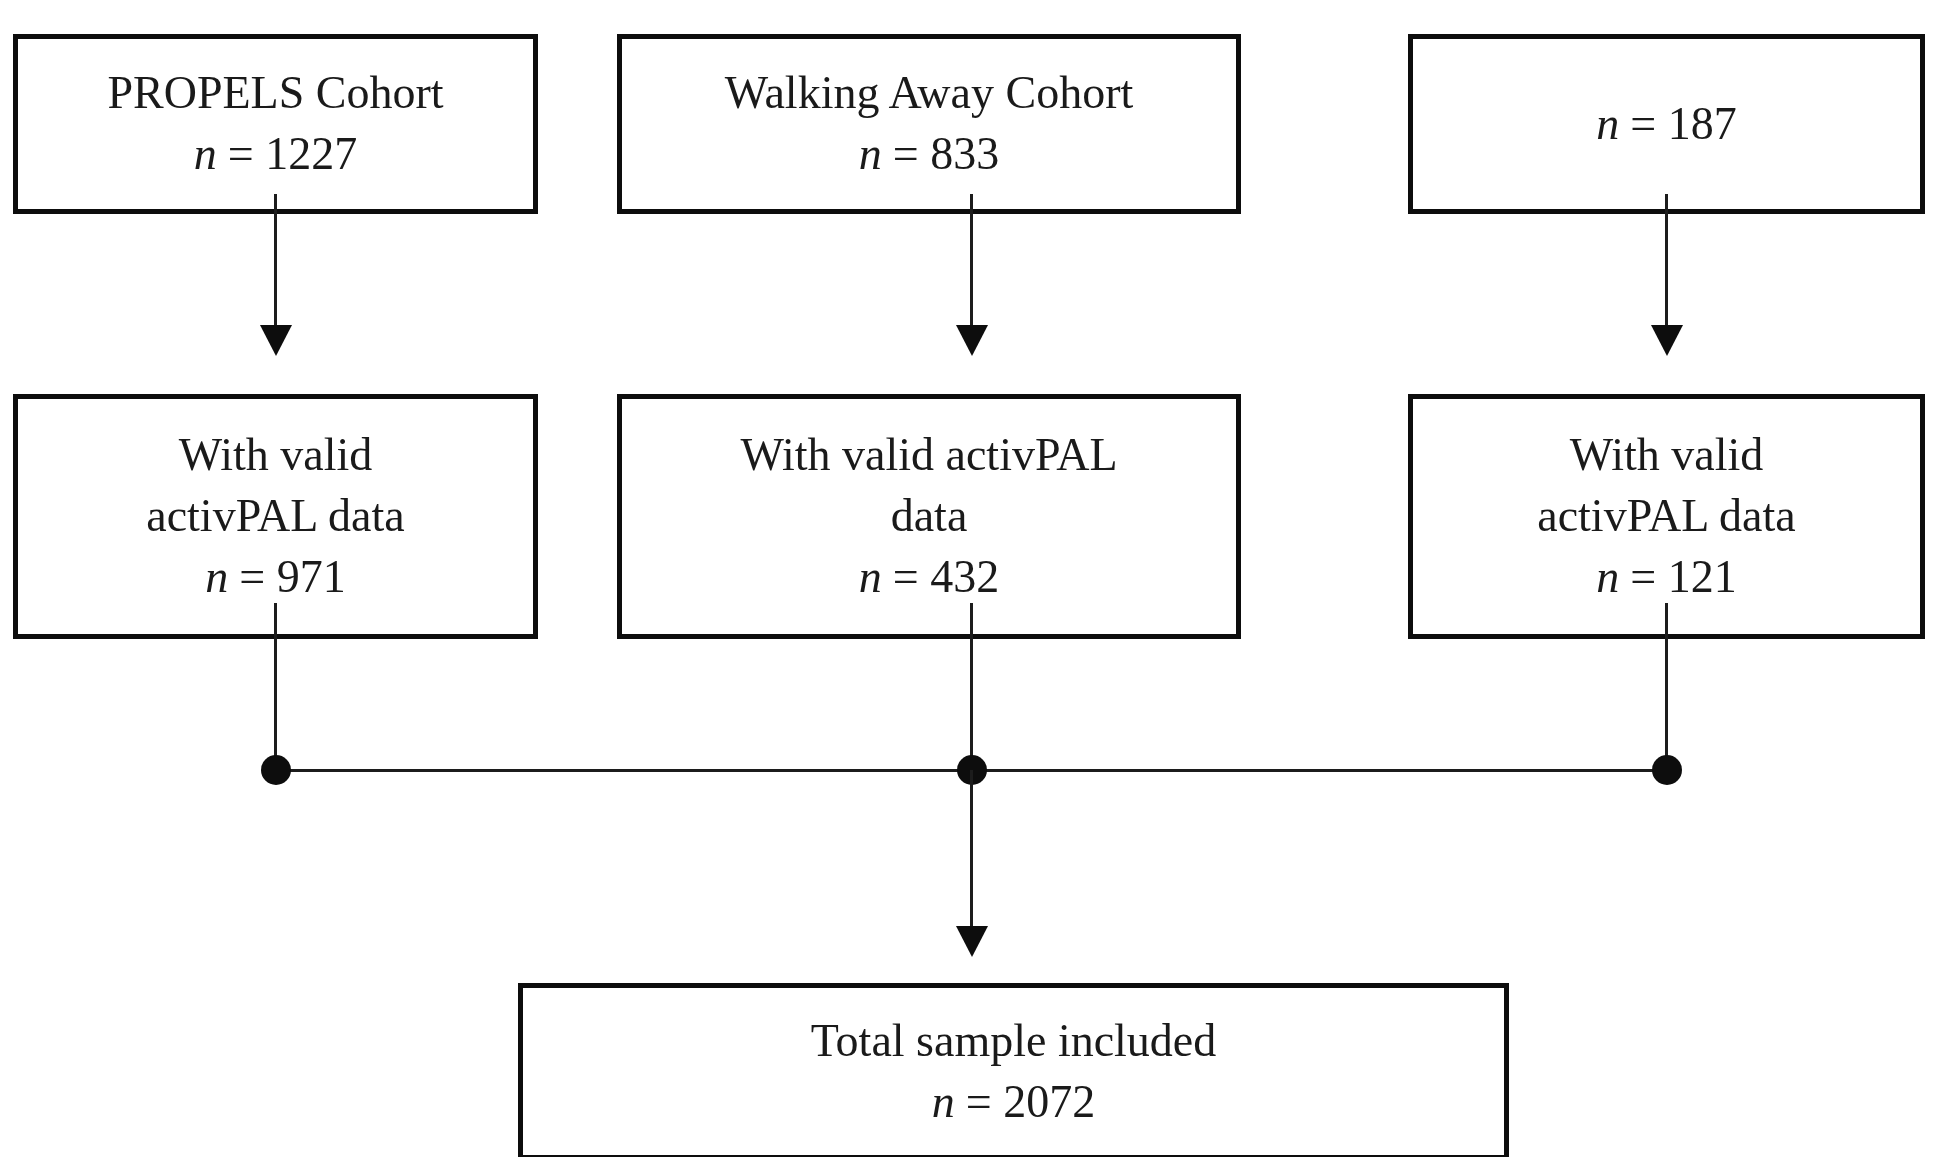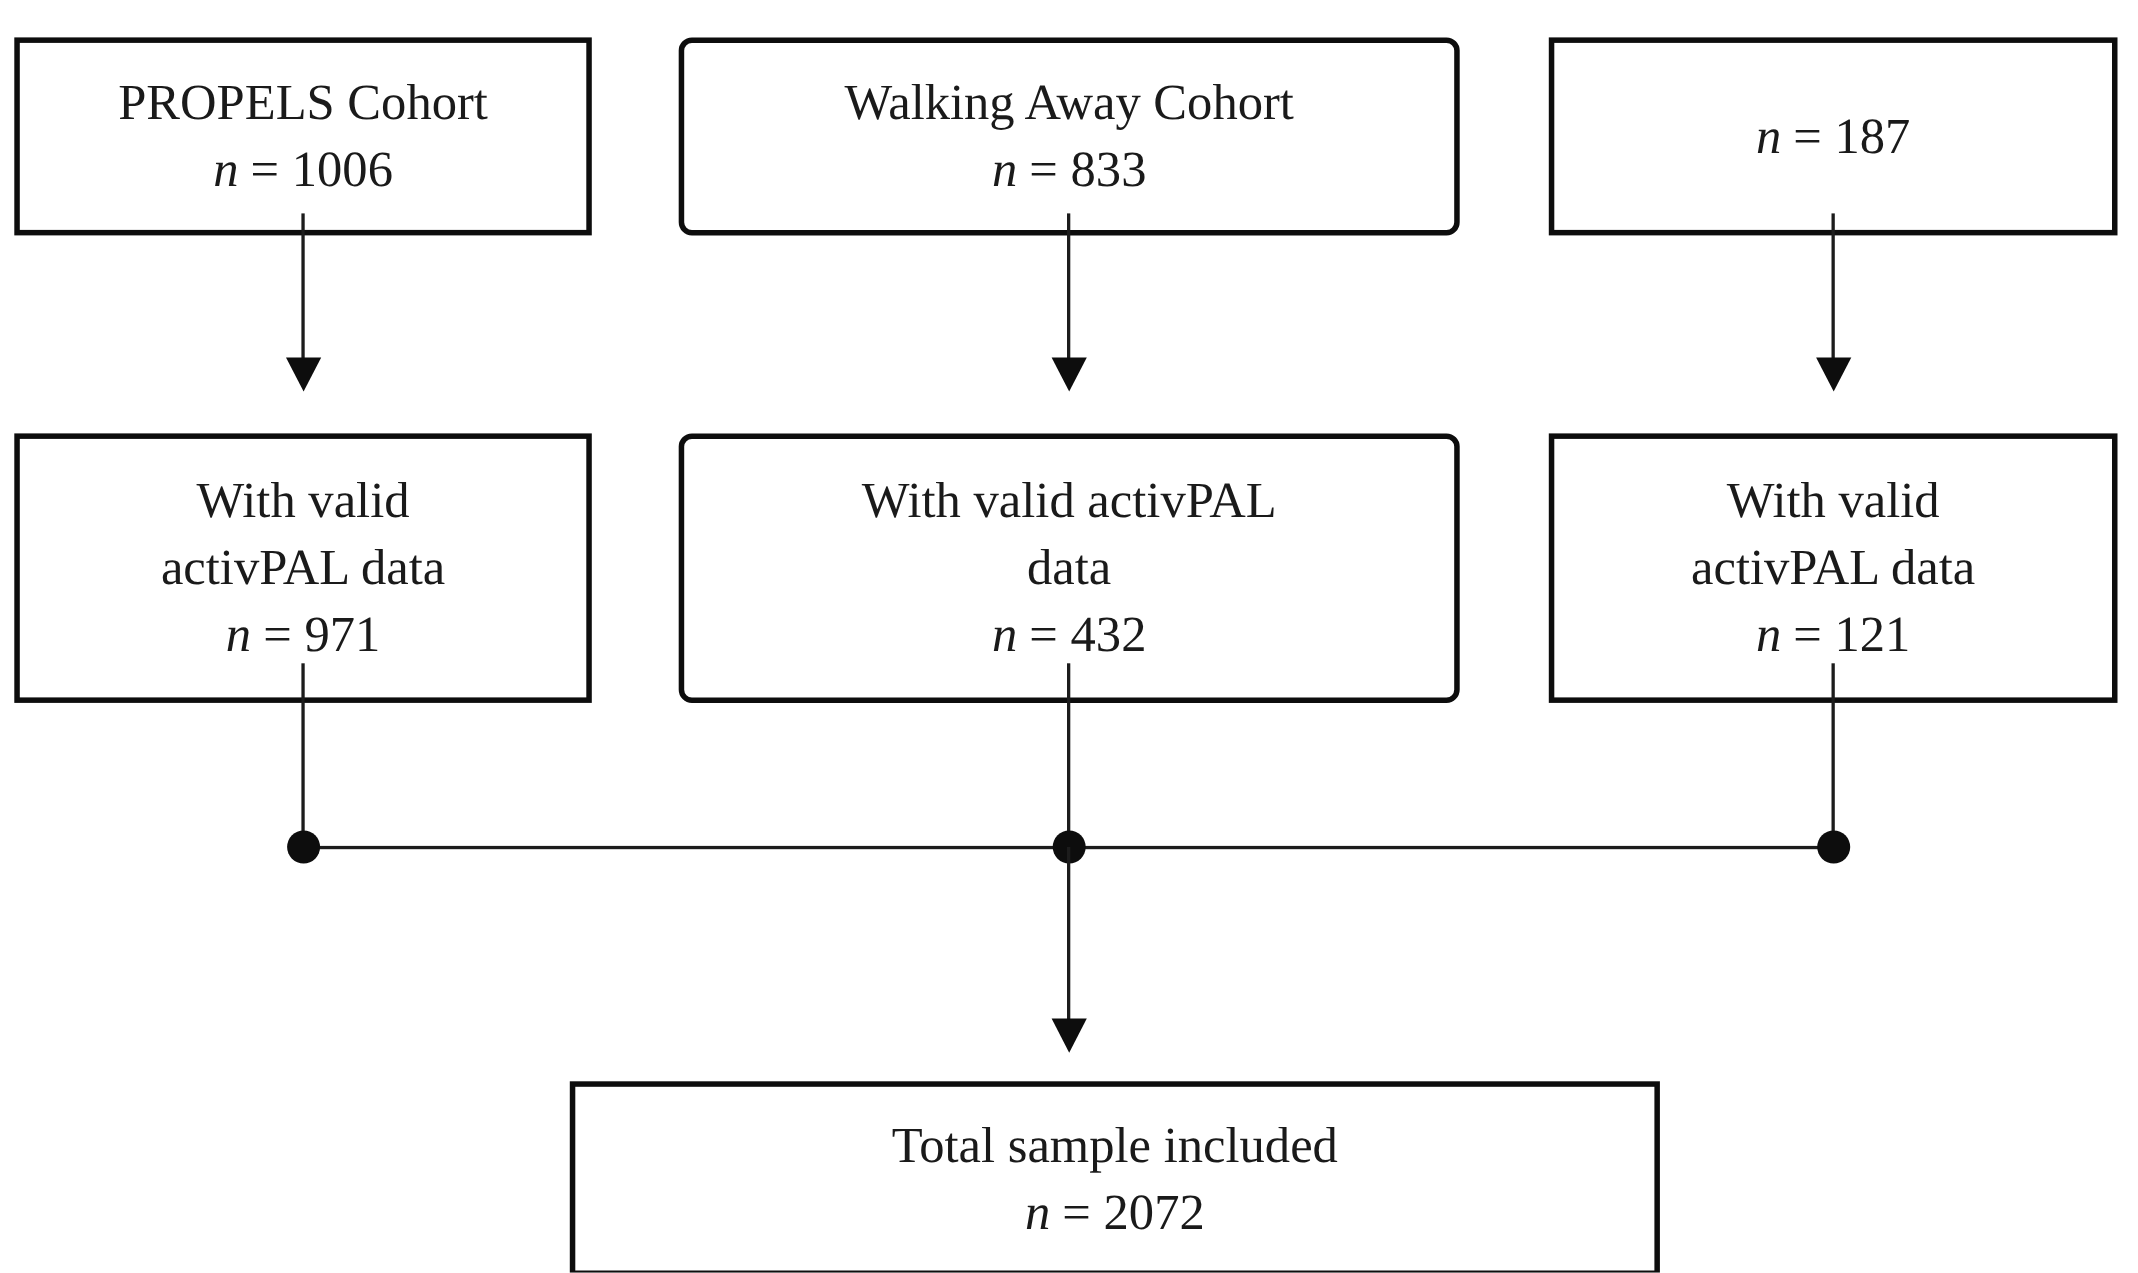--- a/index.html
+++ b/index.html
@@ -27,21 +27,21 @@
     justify-content: center;
     text-align: center;
     font-size: 46px;
     line-height: 1.32;
     padding: 6px 10px;
     margin-top: 20px;
   }
   .row1 { top: 14px; height: 180px; }
   .row2 { top: 374px; height: 245px; }
   .col1 { left: 13px;   width: 525px; }
-  .col2 { left: 617px;  width: 710px; border-radius: 12px; }
+  .col2 { left: 617px;  width: 624px; }
   .col3 { left: 1408px; width: 517px; }
   .total-box { left: 518px; top: 963px; width: 991px; height: 177px; }
 
   .box-line { display: block; white-space: nowrap; }
   .n-line { display: block; white-space: nowrap; }
   .n-line i { font-style: italic; }
   .n-rest { margin-left: 11px; }
 
   .vline {
     position: absolute;
@@ -69,21 +69,21 @@
     background: #0d0d0d;
   }
 </style>
 </head>
 <body>
 
 <div id="figure-canvas">
 
   <div class="flow-box row1 col1">
     <span class="box-line">PROPELS Cohort</span>
-    <span class="n-line"><i>n</i><span class="n-rest">= 1006</span></span>
+    <span class="n-line"><i>n</i><span class="n-rest">= 1227</span></span>
   </div>
 
   <div class="flow-box row1 col2">
     <span class="box-line">Walking Away Cohort</span>
     <span class="n-line"><i>n</i><span class="n-rest">= 833</span></span>
   </div>
 
   <div class="flow-box row1 col3">
     <span class="n-line"><i>n</i><span class="n-rest">= 187</span></span>
   </div>

